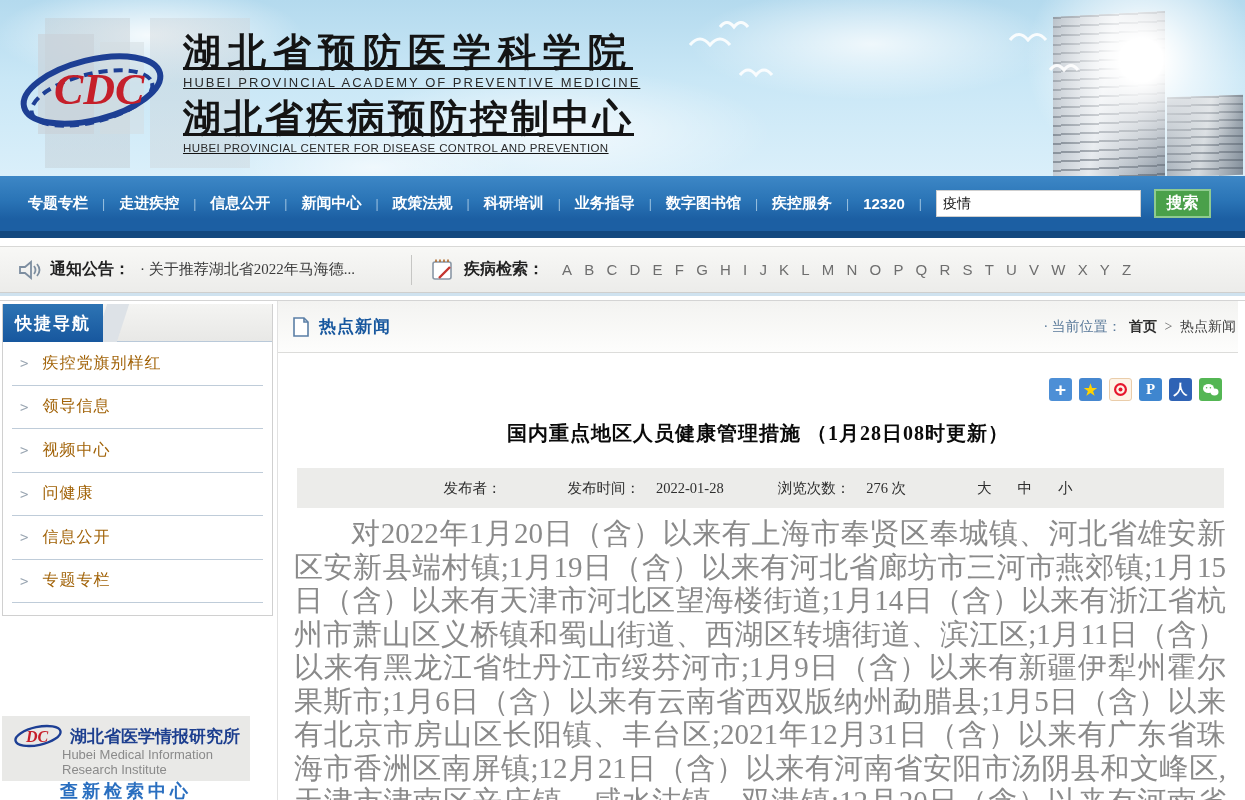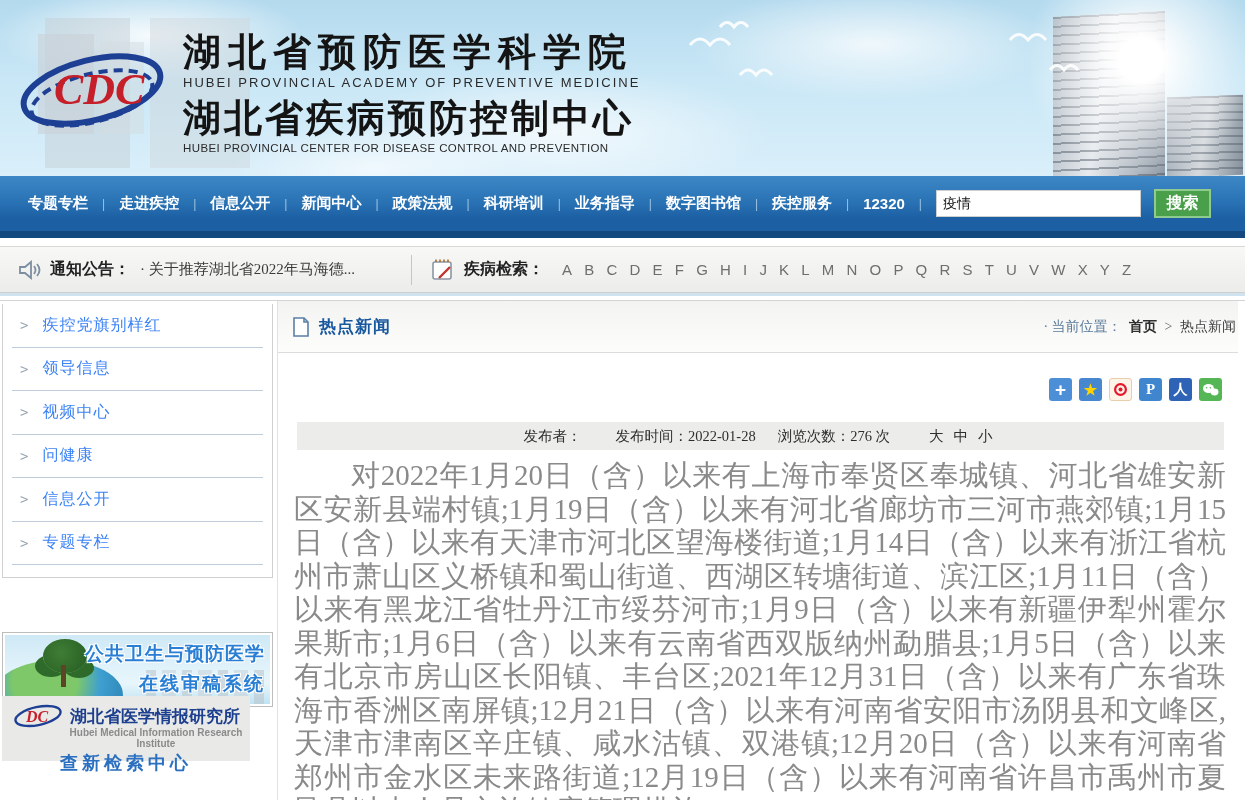--- a/index.html
+++ b/index.html
@@ -14,21 +14,21 @@
       radial-gradient(ellipse 300px 90px at 45% 75%, rgba(255,255,255,.7), transparent 70%),
       radial-gradient(ellipse 260px 80px at 70% 25%, rgba(255,255,255,.75), transparent 70%),
       radial-gradient(ellipse 200px 60px at 30% 95%, rgba(255,255,255,.6), transparent 70%),
       linear-gradient(180deg,#b4daee 0%, #c9e7f6 45%, #daeffa 100%);
   }
   .banner-watermark { position:absolute; left:35px; top:18px; width:330px; height:150px; opacity:.45;
       background:
         linear-gradient(90deg, transparent 0 10px, #c3ccd2 10px 95px, transparent 95px 115px, #cdd5da 115px 215px, transparent 215px);
   }
   .logo-box { position:absolute; left:10px; top:28px; width:165px; height:120px; }
-  .org-block { position:absolute; left:183px; top:30px; width:560px; color:#141414; }
+  .org-block { position:absolute; left:183px; top:30px; width:560px; color:#141414;text-decoration:underline; }
   .org-cn-1 { font-size:38px; font-weight:bold; letter-spacing:7px; line-height:44px; white-space:nowrap; }
   .org-en-1 { font-size:13px; letter-spacing:2px; color:#2a2a2a; margin-top:1px; white-space:nowrap; }
   .org-cn-2 { font-size:38px; font-weight:bold; letter-spacing:3px; line-height:44px; margin-top:6px; white-space:nowrap; }
   .org-en-2 { font-size:11.5px; letter-spacing:.4px; color:#2a2a2a; margin-top:2px; white-space:nowrap; }
   .building { position:absolute; right:0; top:0; width:210px; height:176px; }
   .sun { position:absolute; right:-20px; top:-30px; width:260px; height:200px;
      background: radial-gradient(circle at 60% 30%, rgba(255,255,255,1) 0 22px, rgba(255,255,255,.6) 55px, rgba(255,255,255,0) 115px); }
   .tower-a { position:absolute; left:18px; top:14px; width:112px; height:165px; transform:skewY(-3deg);
      background:
        repeating-linear-gradient(180deg, rgba(70,80,92,.45) 0 2px, rgba(255,255,255,0) 2px 9px),
@@ -71,43 +71,43 @@
   
   .sidebar { position:absolute; left:2px; top:3px; width:271px; }
   .side-box { border:1px solid #d0d0d0; border-top:none; background:#fff; }
   .side-head { position:relative; height:38px; background:linear-gradient(180deg,#f4f4f2,#e8e8e6); border-bottom:1px solid #b9c9d9; }
   .side-tab { position:absolute; left:0; top:0; width:100px; height:38px; background:linear-gradient(180deg,#2d74b4,#17579e);
       color:#fff; font-size:17px; font-weight:bold; display:flex; align-items:center; justify-content:center; letter-spacing:2px; }
   .side-tab-flap { position:absolute; left:98px; top:0; width:22px; height:38px; background:#dde2e7; transform:skewX(-18deg); }
   .side-list { list-style:none; padding:0 9px; }
   .side-item { display:flex; align-items:center; height:43.5px; border-bottom:1px solid #bfccd9; cursor:pointer; }
   .side-bullet { color:#9aa6b2; font-size:14px; margin:0 14px 0 8px; font-family:"DejaVu Sans Mono",monospace; }
-  .side-label { font-family:"Liberation Serif",serif; font-size:16px; color:#3b82f6; letter-spacing:1px; }
+  .side-label { font-family:"Liberation Serif",serif; font-size:16px; color:#a16207; letter-spacing:1px; }
   .side-item:last-child { border-bottom:1px solid #bfccd9; }
   .side-bottom-pad { height:12px; }
 
   .side-banner1 { position:absolute; left:0; top:328px; width:271px; height:75px; border:1px solid #bdbdbd; background:#fff; padding:2px; cursor:pointer; }
   .sb1-art { position:relative; width:100%; height:100%; overflow:hidden;
      background: linear-gradient(180deg,#cfe9f6 0%, #e8f6fc 70%, #bfe3f2 100%); }
   .sb1-globe { position:absolute; left:-12px; bottom:-26px; width:130px; height:70px; border-radius:50%;
      background: radial-gradient(circle at 40% 30%, #7ec86a 0 35%, #3e9fd0 60%, #2a7fb0 100%); }
   .sb1-tree-top { position:absolute; left:38px; top:4px; width:44px; height:34px; border-radius:50%;
      background: radial-gradient(circle at 40% 40%, #3f7d35, #255c22); box-shadow:-14px 10px 0 -6px #2e6b2a, 14px 12px 0 -7px #2e6b2a; }
   .sb1-trunk { position:absolute; left:56px; top:30px; width:5px; height:22px; background:#5d4426; }
   .sb1-city { position:absolute; right:4px; bottom:0; width:120px; height:34px; opacity:.55;
      background: repeating-linear-gradient(90deg,#b9c3ca 0 10px, transparent 10px 16px, #c8d0d6 16px 30px, transparent 30px 36px); }
   .sb1-text { position:absolute; right:5px; top:6px; text-align:right; color:#2a7fd4; font-weight:bold;
      text-shadow:1px 1px 0 #fff, -1px -1px 0 #fff, 1px -1px 0 #fff, -1px 1px 0 #fff; }
   .sb1-line1 { font-size:19px; letter-spacing:1px; }
   .sb1-line2 { font-size:19px; margin-top:4px; letter-spacing:2px; }
 
-  .side-banner2 { position:absolute; left:0; top:392px; width:248px; height:65px; background:#e9e9e7; cursor:pointer; padding-top:7px; }
+  .side-banner2 { position:absolute; left:0; top:412px; width:248px; height:65px; background:#e9e9e7; cursor:pointer; padding-top:7px; }
   .sb2-row { display:flex; align-items:center; justify-content:center; }
   .sb2-title { color:#1d3f8f; font-weight:bold; font-size:17px; margin-left:6px; }
-  .sb2-sub { text-align:center; font-size:10px; color:#8a8a8a; margin-left:60px; margin-top:-2px;font-weight:bold; }
+  .sb2-sub { font-size:13px; color:#8a8a8a; margin-left:60px; margin-top:-2px; }
   .sb2-line2 { text-align:center; color:#2a6fc0; font-weight:bold; font-size:18px; letter-spacing:4px; margin-top:2px; }
 
   
   .main { position:absolute; left:277px; top:0; width:961px; min-height:500px; border-left:1px solid #e2e2e2; }
   .main-head { height:52px; background:linear-gradient(180deg,#f3f3f1 0%, #fdfdfc 100%); border-bottom:1px solid #dcdcda;
      display:flex; align-items:center; padding:0 2px 0 14px; }
   .section-title { font-family:"Liberation Serif",serif; color:#17579e; font-weight:bold; font-size:17px; margin-left:9px; letter-spacing:1px; }
   .breadcrumb { margin-left:auto; font-family:"Liberation Serif",serif; font-size:14px; color:#5a7a9a; white-space:nowrap; }
   .bc-home { color:#2f2f2f; font-weight:bold; margin:0 4px; cursor:pointer; }
   .bc-sep { color:#666; margin-right:4px; }
@@ -118,22 +118,22 @@
       font-weight:bold; }
   .ic-plus { background:#4d8fd6; color:#fff; font-size:19px; line-height:1; }
   .ic-qzone { background:#4687cf; color:#ffd200; font-size:15px; }
   .ic-weibo { background:#fdf3e7; border:1px solid #eacdaa; }
   .ic-p { background:#3f86cf; color:#fff; font-size:15px; font-family:"Liberation Serif",serif; }
   .ic-ren { background:#2f63b5; color:#fff; font-size:14px; }
   .ic-wechat { background:#54b654; }
 
   .article-title { font-family:"Liberation Serif",serif; text-align:center; font-size:20px; font-weight:bold;
      color:#0a0a0a; margin-top:19px; letter-spacing:1px; }
-  .meta-bar { margin:21px 14px 0 19px; height:28px; background:#ececea; display:flex; align-items:center; justify-content:center;
-     font-family:"Liberation Serif",serif; font-size:14.5px; color:#2e2e2e; }
+  .meta-bar { margin:21px 14px 0 19px; height:40px; background:#ececea; display:flex; align-items:center; justify-content:center;
+     font-family:"Liberation Serif",serif; font-size:14.5px; color:#2e2e2e;gap:16px; }
   .meta-bar span { white-space:pre; }
   .meta-gap { display:inline-block; width:34px; }
   .meta-gap-sm { display:inline-block; width:22px; }
   .size-btn { cursor:pointer; margin:0 5px; }
 
   .article-body { margin:9px 12px 0 16px; font-family:"Liberation Serif",serif; font-size:29px; line-height:33.5px;
      color:#8a8a8a; text-align:justify; text-indent:57px; overflow:hidden; }
 </style>
 </head>
 <body>
@@ -284,20 +284,24 @@
         <span class="letter">Y</span>
 
         <span class="letter">Z</span>
       </div>
   </div>
 
   <div class="content">
 
     <aside class="sidebar">
       <div class="side-box">
+        <div class="side-head">
+          <div class="side-tab-flap"></div>
+          <div class="side-tab">快捷导航</div>
+        </div>
         <ul class="side-list">
 
             <li class="side-item">
               <span class="side-bullet">&gt;</span>
               <span class="side-label">疾控党旗别样红</span>
             </li>
 
             <li class="side-item">
               <span class="side-bullet">&gt;</span>
               <span class="side-label">领导信息</span>
@@ -319,32 +323,20 @@
             </li>
 
             <li class="side-item">
               <span class="side-bullet">&gt;</span>
               <span class="side-label">专题专栏</span>
             </li>
           </ul>
         <div class="side-bottom-pad"></div>
       </div>
 
-      <div class="side-banner1">
-        <div class="sb1-art">
-          <div class="sb1-globe"></div>
-          <div class="sb1-tree-top"></div>
-          <div class="sb1-trunk"></div>
-          <div class="sb1-city"></div>
-          <div class="sb1-text">
-            <div class="sb1-line1">公共卫生与预防医学</div>
-            <div class="sb1-line2">在线审稿系统</div>
-          </div>
-        </div>
-      </div>
 
       <div class="side-banner2">
         <div class="sb2-row">
           <svg width="52" height="26" viewBox="0 0 52 26">
             <ellipse cx="26" cy="13" rx="23" ry="9" fill="none" stroke="#1d3f94" stroke-width="2.4" transform="rotate(-12 26 13)"></ellipse>
             <text x="14" y="19" font-size="16" font-weight="bold" font-style="italic" fill="#c51f2a" font-family="Liberation Serif, serif">DC</text>
           </svg>
           <span class="sb2-title">湖北省医学情报研究所</span>
         </div>
         <div class="sb2-sub">Hubei Medical Information Research Institute</div>
@@ -381,20 +373,21 @@
         <div class="share-ic ic-wechat">
           <svg width="17" height="14" viewBox="0 0 17 14">
             <ellipse cx="6.5" cy="5.5" rx="5.5" ry="4.5" fill="#fff"></ellipse>
             <ellipse cx="12.5" cy="9" rx="4" ry="3.4" fill="#fff"></ellipse>
             <circle cx="4.6" cy="4.8" r="0.8" fill="#54b654"></circle>
             <circle cx="8.4" cy="4.8" r="0.8" fill="#54b654"></circle>
           </svg>
         </div>
       </div>
 
+      <h1 class="article-title">国内重点地区人员健康管理措施 （1月28日08时更新）</h1>
 
       <div class="meta-bar">
         <span>发布者：</span>
         <span class="meta-gap"></span>
         <span>发布时间：</span>
         <span>2022-01-28</span>
         <span class="meta-gap-sm"></span>
         <span>浏览次数：</span>
         <span>276 次</span>
         <span class="meta-gap"></span>

